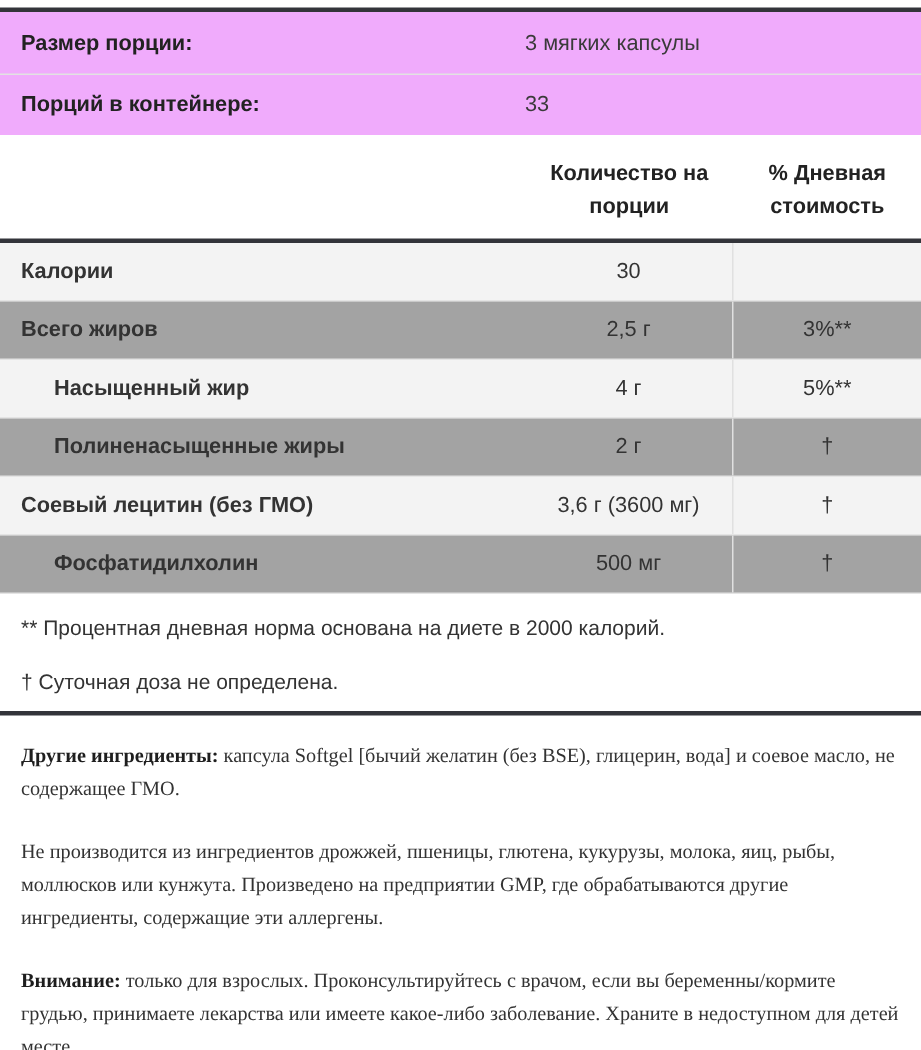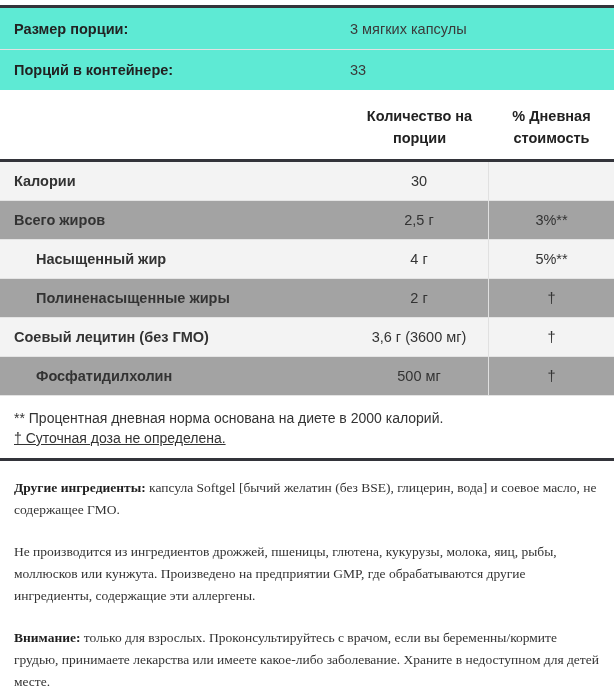--- a/index.html
+++ b/index.html
@@ -29,21 +29,21 @@
     margin: 5px 0 0 0;
   }
   .rule-thick {
     height: 3px;
     background: #33343a;
     border-top: 1px solid #33343a;
   }
 
   
   .serving-block {
-    background: #5eead4;
+    background: #f0abfc;
   }
   .serving-row {
     display: flex;
     align-items: center;
     height: 41px;
     padding: 0 14px;
   }
   .serving-row + .serving-row {
     border-top: 1px solid #e2e2e2;
   }
@@ -139,21 +139,21 @@
   .footnotes {
     background: #ffffff;
     padding: 12px 14px 10px 14px;
   }
   .footnote {
     font-size: 14px;
     color: #333;
     line-height: 20px;
   }
   .footnote + .footnote {
-    text-decoration: underline;
+    margin-top: 16px;
   }
 
   
   .notes {
     padding: 16px 14px 0 14px;
   }
   .note-p {
     font-size: 13.5px;
     line-height: 22px;
     color: #333;

